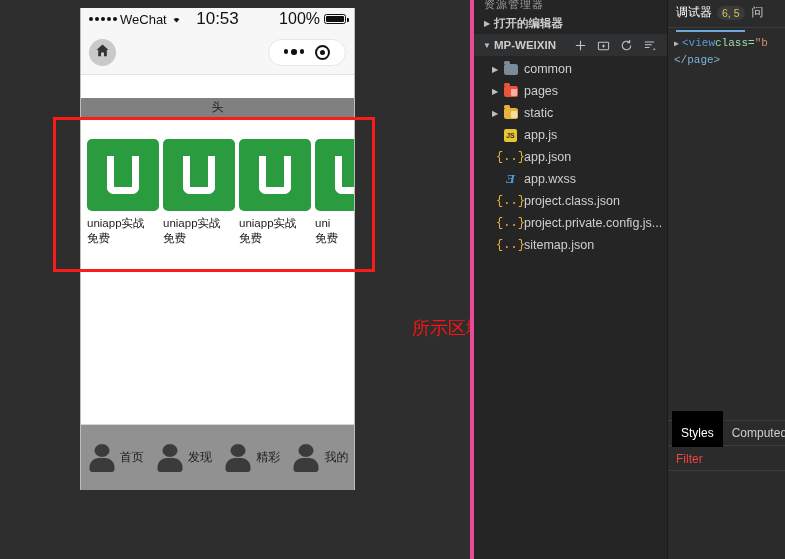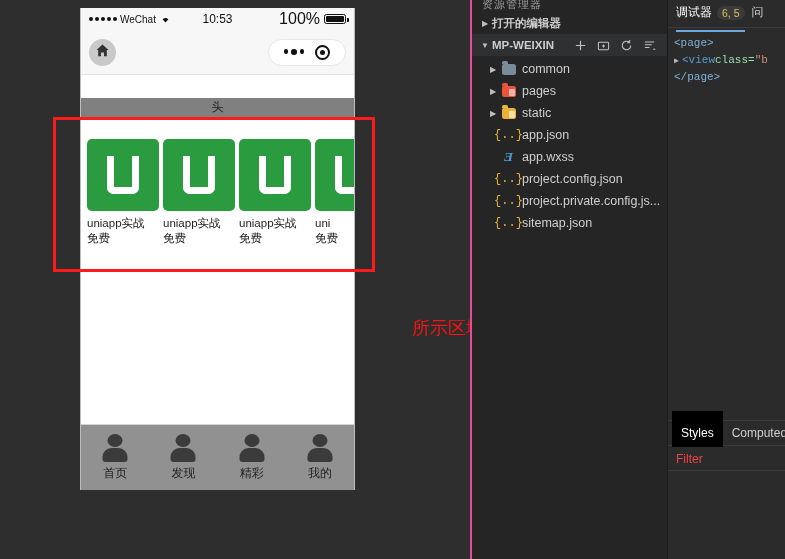--- a/index.html
+++ b/index.html
@@ -31,25 +31,25 @@
     height: 22px; flex: 0 0 22px;
     background: #f7f7f7;
     display: flex; align-items: center;
     padding: 0 8px;
     font-size: 11px; color: #111;
     position: relative;
   }
   .sb-left { display: flex; align-items: center; gap: 3px; }
   .sb-dots { display: flex; gap: 2px; align-items: center; }
   .sb-dots i { width: 4px; height: 4px; border-radius: 50%; background: #111; display: block; }
-  .sb-carrier { font-size: 10px; letter-spacing: 0px; }
+  .sb-carrier { font-size: 13px; letter-spacing: 0px; }
   .sb-wifi { margin-left: 1px; display: inline-block; }
   .sb-time {
     position: absolute; left: 0; right: 0; text-align: center;
-    font-size: 12px; color: #111; pointer-events: none;
+    font-size: 17px; color: #111; pointer-events: none;
   }
   .sb-right { margin-left: auto; display: flex; align-items: center; gap: 4px; }
   .sb-batt-text { font-size: 16px; }
   .sb-batt {
     width: 22px; height: 10px; border: 1.3px solid #111; border-radius: 2.5px;
     position: relative; padding: 1px;
   }
   .sb-batt::after {
     content:""; position: absolute; right: -3.5px; top: 3px;
     width: 2px; height: 4px; background:#111; border-radius: 0 1px 1px 0;
@@ -134,21 +134,21 @@
 
   
   .tab-bar {
     flex: 0 0 66px; height: 66px;
     background: #919191;
     border-top: 1px solid #d4d4d4;
     display: flex; align-items: center;
   }
   .tab-item {
     flex: 1 1 0;
-    display:flex; flex-direction: column;
+    display:flex; flex-direction: row;
     align-items: center; justify-content: center;
     gap: 3px;
   }
   .tab-ico { width: 30px; height: 28px; position: relative; }
   .tab-ico .hd {
     position:absolute; left:50%; transform: translateX(-50%);
     top: 0; width: 15px; height: 13px; border-radius: 50%;
     background: #3b3b3b;
   }
   .tab-ico .bd {
@@ -175,21 +175,21 @@
     white-space: nowrap;
   }
 
   
   .explorer {
     position: absolute; left: 470px; top: 0;
     width: 197px; height: 559px;
     background: #252526;
     color: #cccccc;
     font-size: 12px;
-    border-left: 2px solid #ec4899;
+    border-left: 4px solid #ec4899;
   }
   .exp-title {
     height: 12px; padding: 0 10px;
     font-size: 11px; color: #9c9c9c;
     letter-spacing: 1px;
     overflow: hidden;
     display: flex; align-items: flex-end;
   }
   .exp-section {
     height: 22px; display: flex; align-items: center;
@@ -509,43 +509,50 @@
       <div class="tree-row">
         <span class="tw2">▶</span>
         <span class="ico">
             <span class="fold yellow">
               <span class="tag"></span>
             </span>
           </span>
         <span class="nm">static</span>
       </div>
 
-
       <div class="tree-row">
         <span class="tw2"></span>
         <span class="ico">
+            <span class="js-badge">JS</span>
+          </span>
+        <span class="nm">app.js</span>
+      </div>
+
+      <div class="tree-row">
+        <span class="tw2"></span>
+        <span class="ico">
             <span class="brace">{..}</span>
           </span>
         <span class="nm">app.json</span>
       </div>
 
       <div class="tree-row">
         <span class="tw2"></span>
         <span class="ico">
             <span class="css-ico">Ǝ</span>
           </span>
         <span class="nm">app.wxss</span>
       </div>
 
       <div class="tree-row">
         <span class="tw2"></span>
         <span class="ico">
             <span class="brace">{..}</span>
           </span>
-        <span class="nm">project.config.json</span>
+        <span class="nm">project.class.json</span>
       </div>
 
       <div class="tree-row">
         <span class="tw2"></span>
         <span class="ico">
             <span class="brace">{..}</span>
           </span>
         <span class="nm">project.private.config.js...</span>
       </div>
 
@@ -567,23 +574,20 @@
         <span>调试器</span>
         <span class="dbg-badge">6, 5</span>
       </div>
       <div class="dbg-tab">
         <span>问</span>
       </div>
     </div>
 
 
     <div class="code-area">
-      <div class="code-line">
-        <span class="tk-br">&lt;page&gt;</span>
-      </div>
       <div class="code-line">
         <span class="arw">▶</span>
           <span class="tk-tag">&lt;view </span>
           <span class="tk-attr">class=</span>
           <span class="tk-val">"b</span>
       </div>
       <div class="code-line">
         <span class="tk-br">&lt;/page&gt;</span>
       </div>
     </div>

